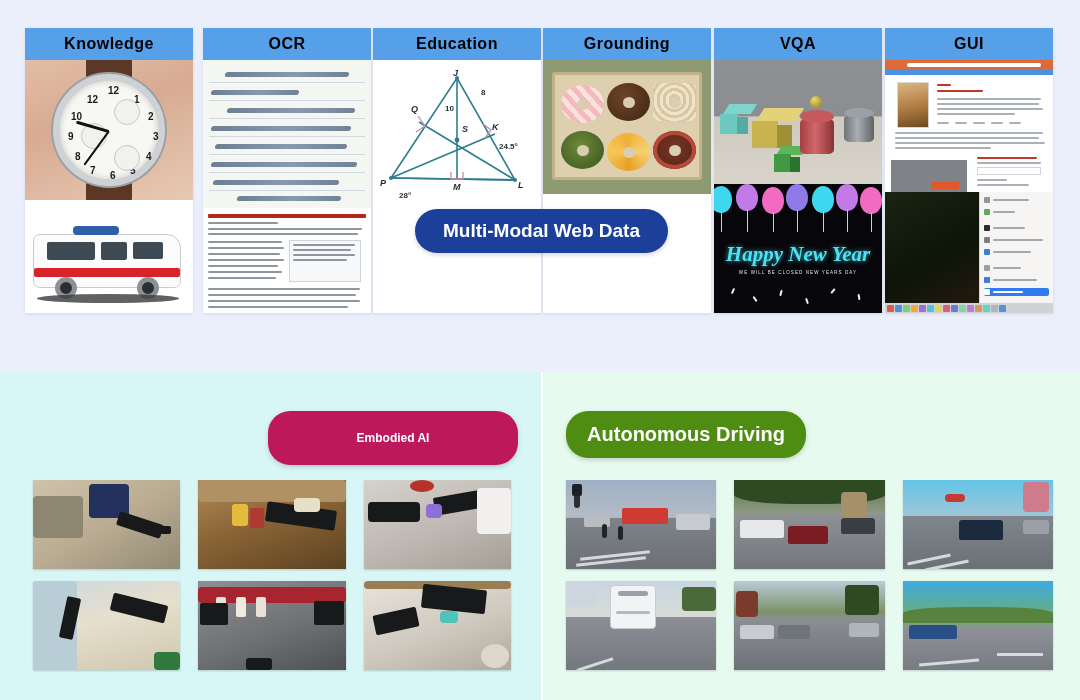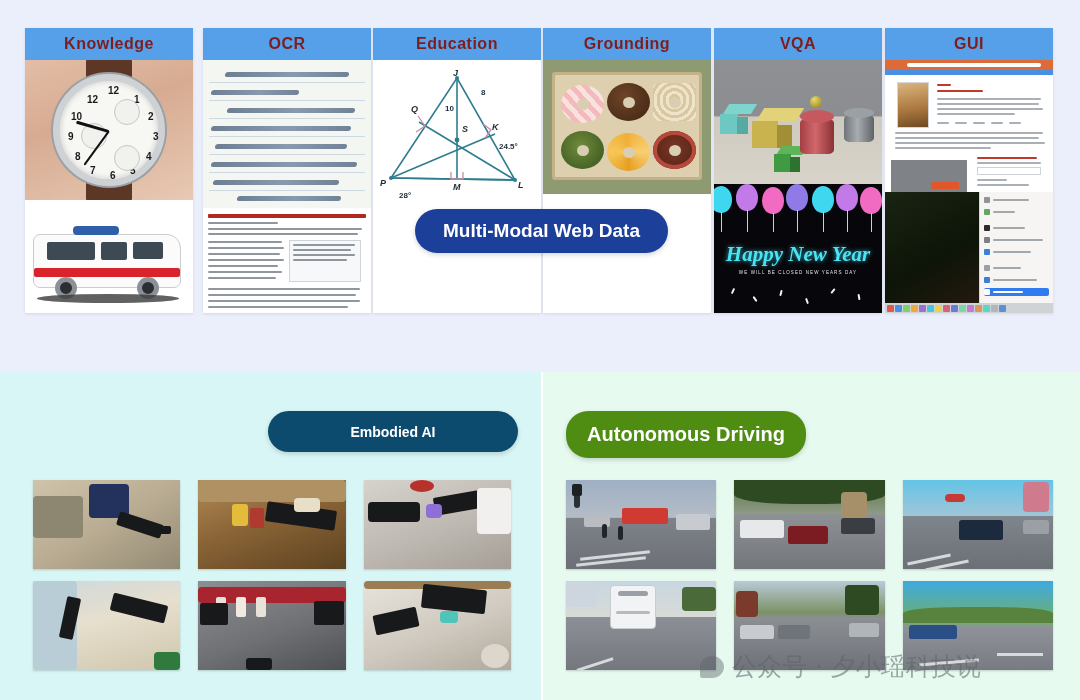--- a/index.html
+++ b/index.html
@@ -25,21 +25,21 @@
   #cards { position:absolute; left:0; top:28px; width:1080px; height:290px; }
   .card {
     position:absolute; top:0; width:168px; height:285px;
     display:flex; flex-direction:column;
     box-shadow: 0 1px 3px rgba(0,0,0,.10);
     background:#ffffff;
   }
   .card-header {
     height:32px; flex:0 0 32px;
     background:#55a0e8;
-    color:#7f1d1d;
+    color:#000000;
     display:flex; align-items:center; justify-content:center;
     font-size:16px; font-weight:bold; letter-spacing:.5px;
   }
   .card-body { flex:1 1 auto; position:relative; overflow:hidden; background:#fff; }
   .pane { position:absolute; left:0; width:100%; overflow:hidden; }
 
   
   .watch-scene { background:linear-gradient(160deg,#e3bda6 0%,#d7ab92 40%,#e8c9b4 100%); }
   .watch-face {
     position:absolute; left:50%; top:50%; transform:translate(-50%,-50%);
@@ -167,22 +167,22 @@
     display:flex; align-items:center; justify-content:center;
     border-radius:22px; color:#ffffff; font-weight:bold;
     box-shadow:0 2px 5px rgba(0,0,0,.16);
     white-space:nowrap;
   }
   #pill-web {
     left:415px; top:209px; width:253px; height:44px;
     background:#1c3f99; font-size:19px;
   }
   #pill-embodied {
-    left:268px; top:411px; width:250px; height:41px;
-    background:#0c4a6e; font-size:14px;
+    left:268px; top:411px; width:250px; height:54px;
+    background:#be185d; font-size:12px;
   }
   #pill-driving {
     left:566px; top:411px; width:240px; height:47px;
     background:#4e8d12; font-size:20px;
   }
 
   
   .grid { position:absolute; display:grid; grid-template-columns:repeat(3,1fr); gap:12px 18px; }
   #grid-embodied { left:33px; top:480px; width:478px; height:190px; }
   #grid-driving  { left:566px; top:480px; width:487px; height:190px; }
@@ -618,18 +618,14 @@
       <div class="car" style="right:6px; top:42px; width:30px; height:14px; background:#b0b5ba;"></div>
     </div>
     <div class="thumb t-d6">
       <div class="blob" style="left:0; top:26px; width:100%; height:16px; background:#57833f; border-radius:40% 40% 0 0;"></div>
       <div class="car" style="left:6px; top:44px; width:48px; height:14px; background:#2a4e86;"></div>
       <div class="roadline" style="left:16px; bottom:6px; width:60px; height:3px; transform:rotate(-5deg);"></div>
       <div class="roadline" style="right:10px; bottom:14px; width:46px; height:3px;"></div>
     </div>
   </div>
 
-  <div id="watermark">
-    <div id="watermark-logo"></div>
-    <span>公众号 · 夕小瑶科技说</span>
-  </div>
 
 </div>
 
 </body></html>

